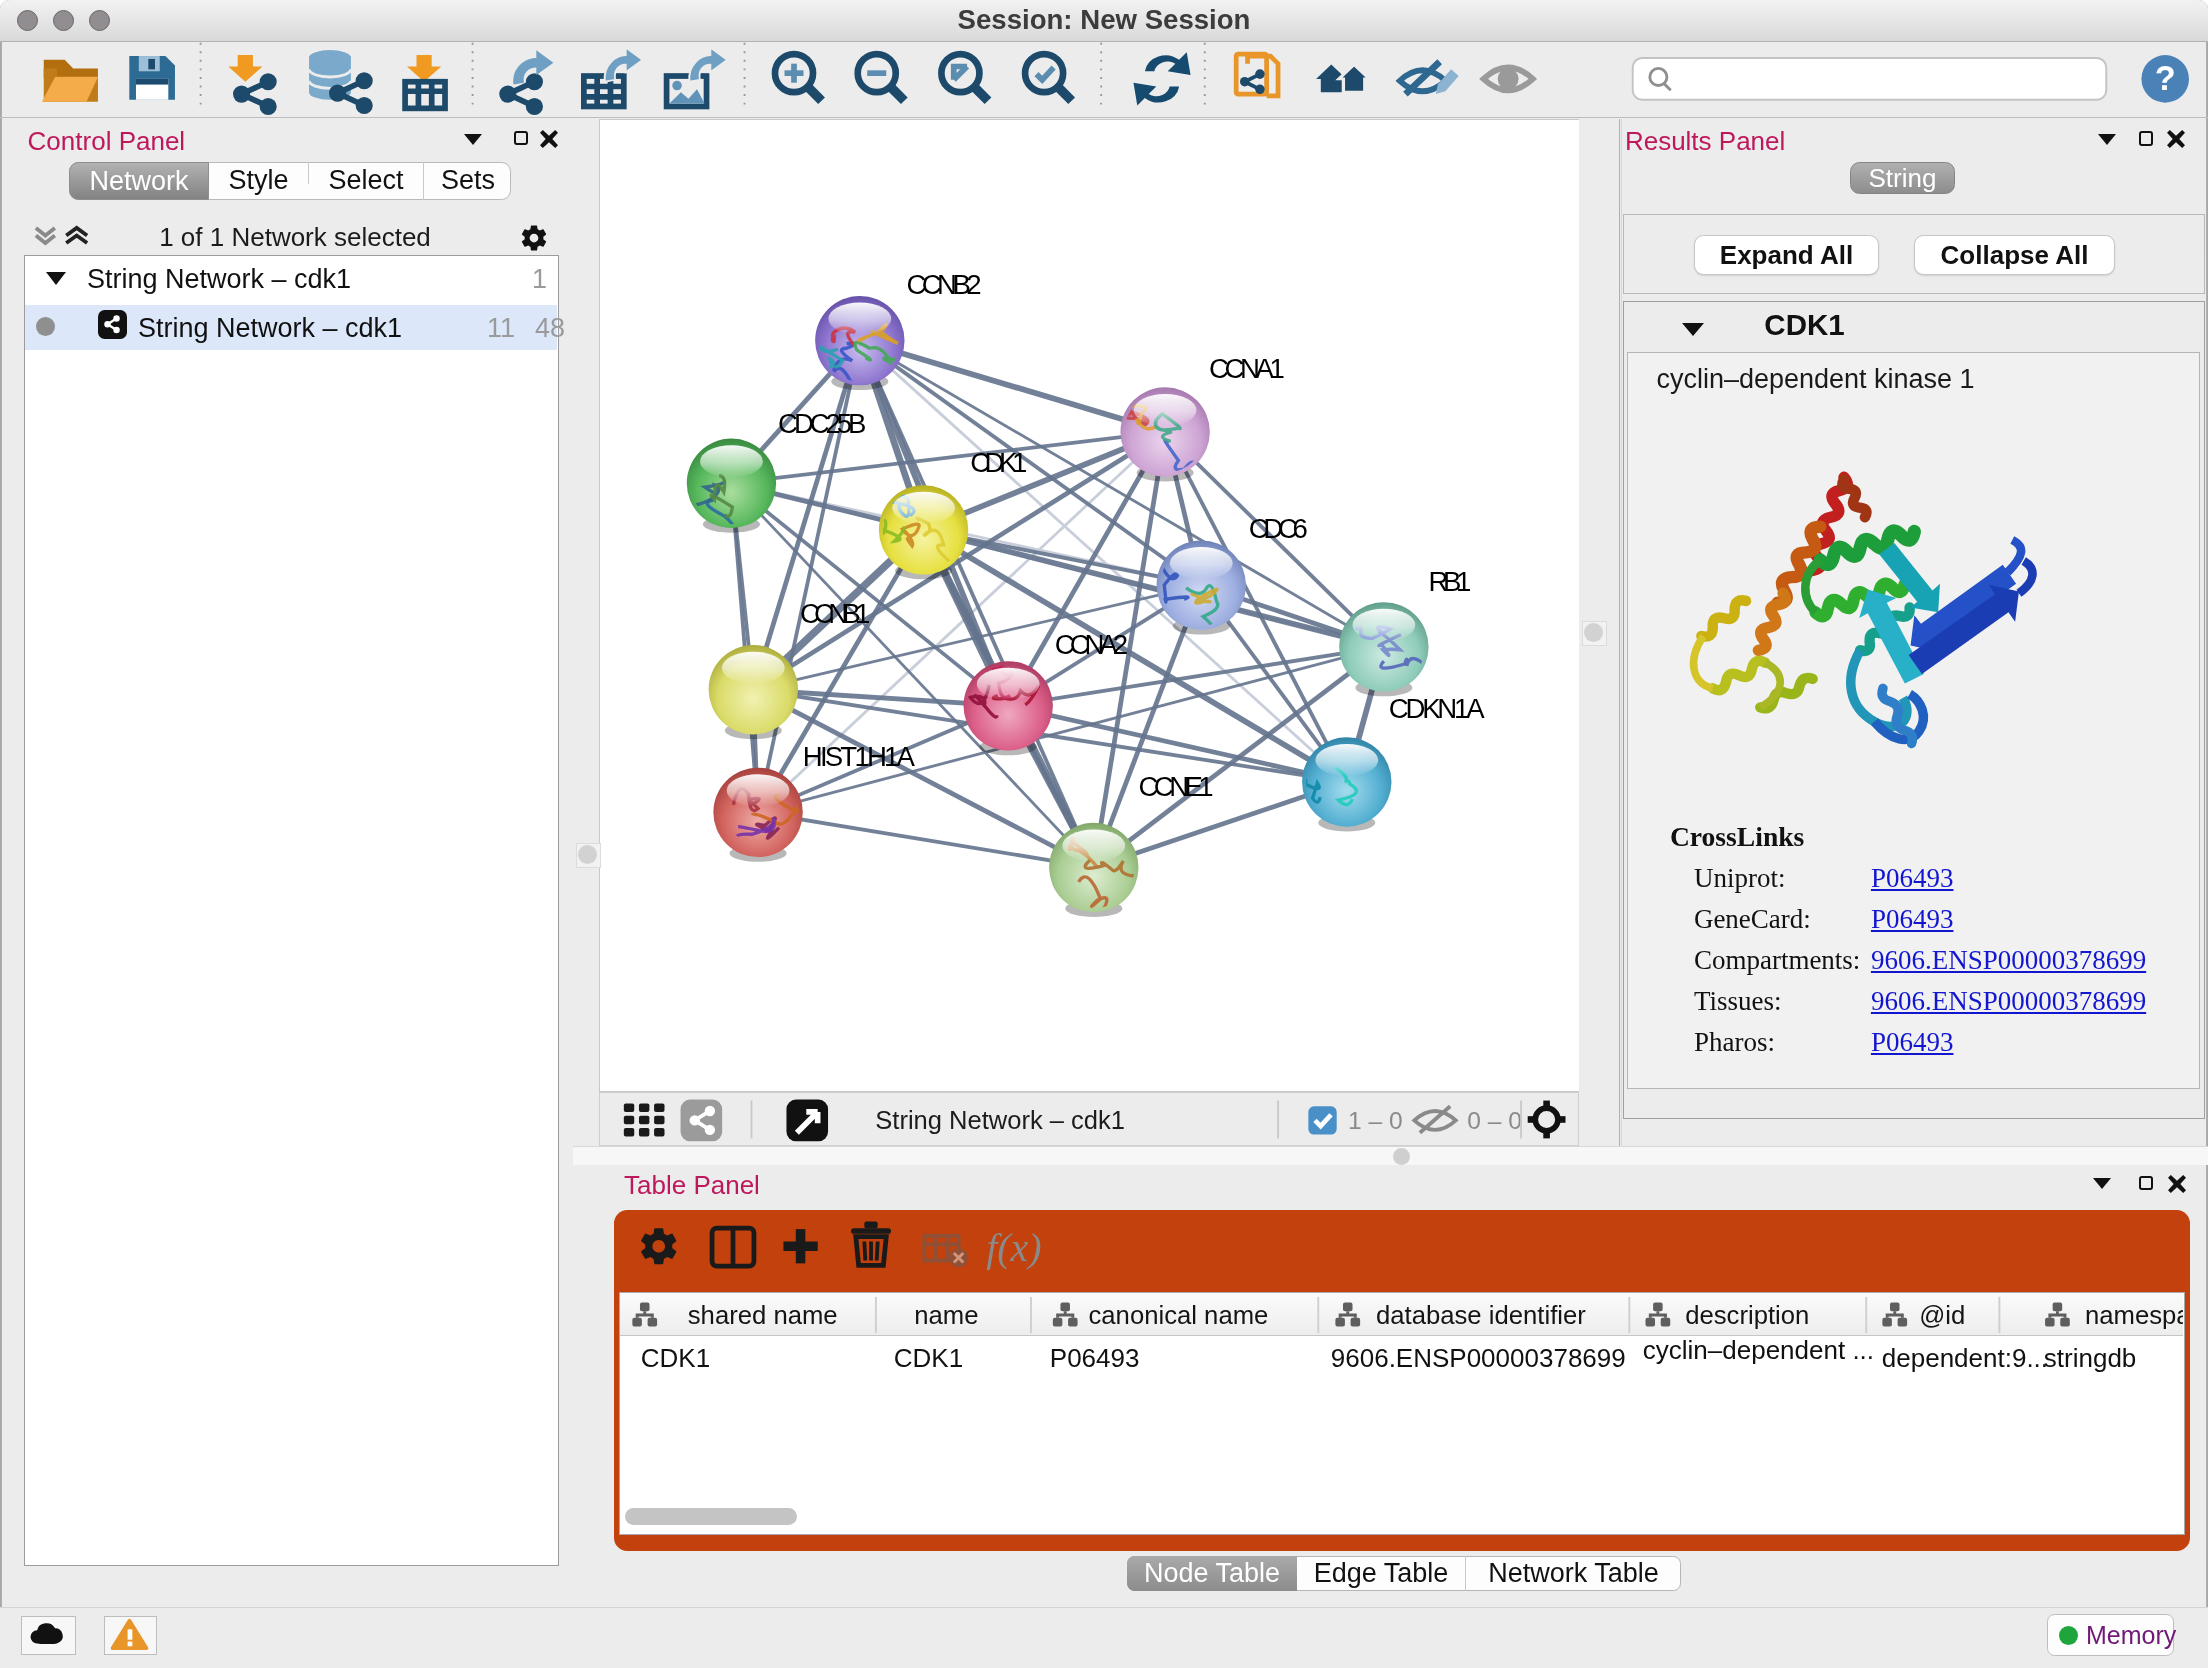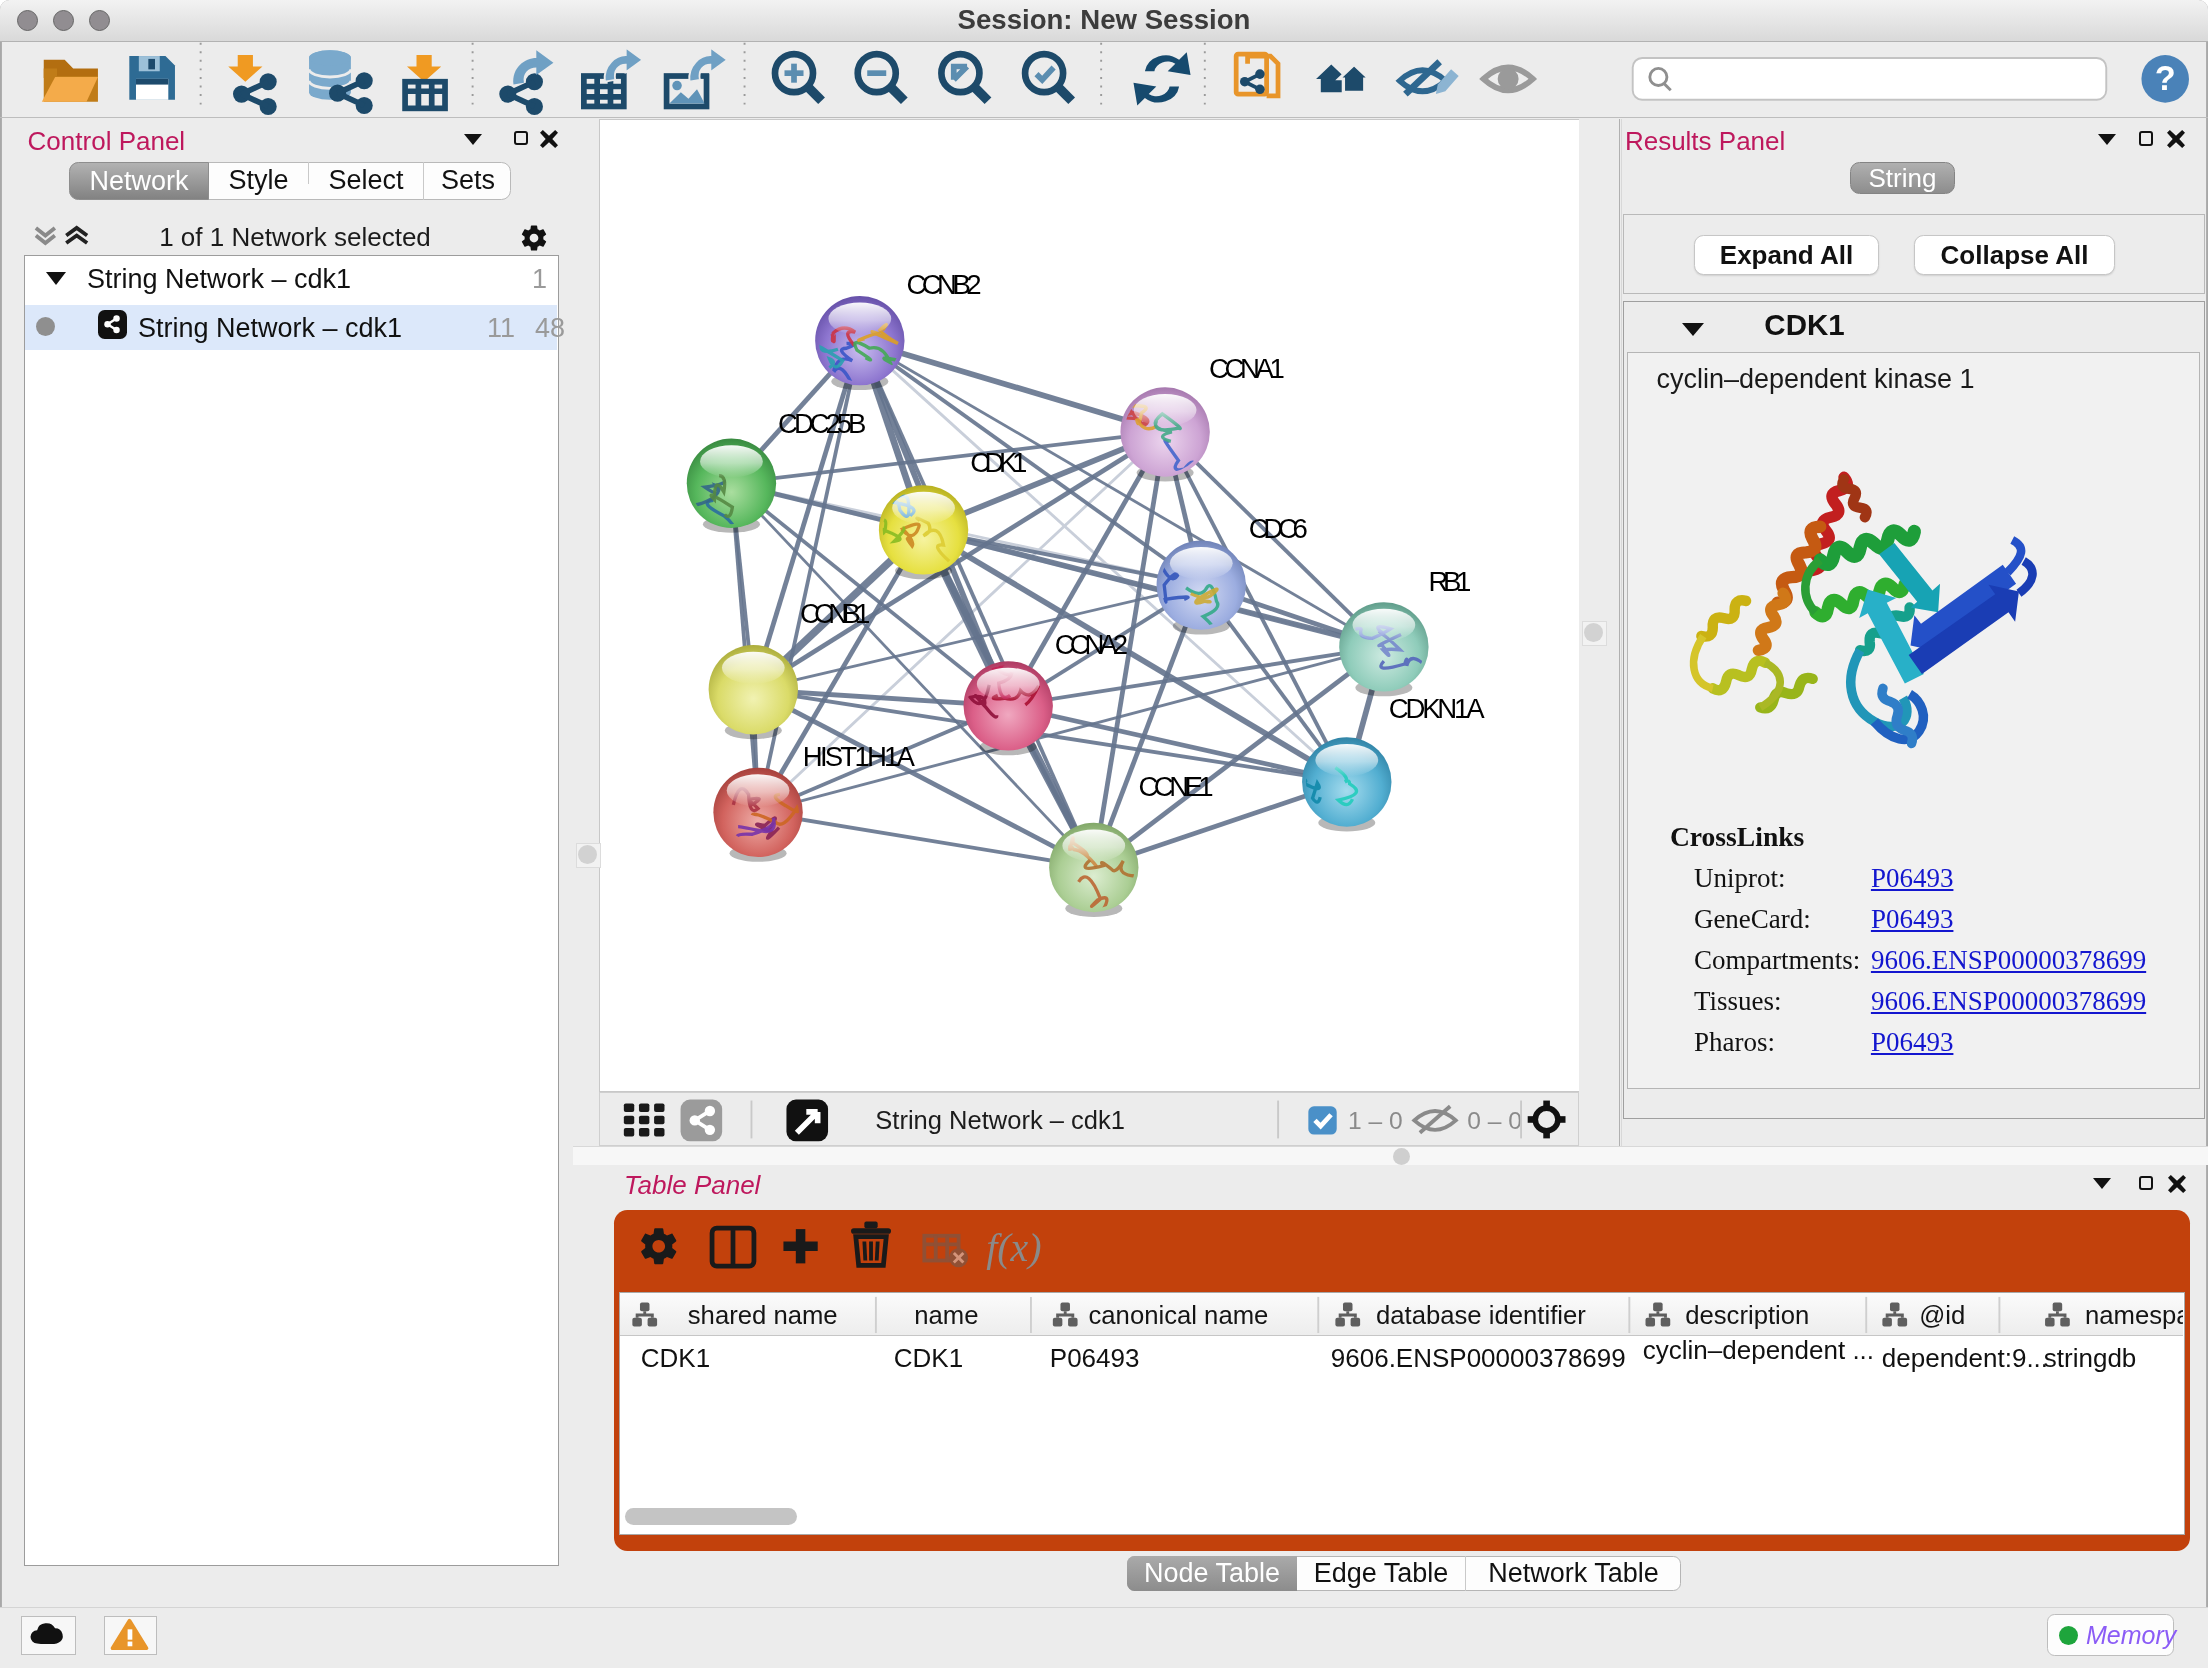--- a/index.html
+++ b/index.html
@@ -605,21 +605,21 @@
           <div style="position:relative;">Pharos:<span style="position:absolute;left:177px;top:0;color:#1316cf;text-decoration:underline;">P06493</span></div>
         </div>
       </div>
     </div>
   </div>
 
   <div class="abs" style="left:573px;top:1146px;width:1636px;height:19px;background:#f7f7f7;border-top:1px solid #d8d8d8;"></div>
   <div class="abs" style="left:1393px;top:1148px;width:17px;height:17px;border-radius:50%;background:#cfcfcf;"></div>
 
   <div id="tablepanel" class="abs" style="left:573px;top:1165px;width:1636px;height:426px;">
-    <div class="abs panelttl" style="left:51px;top:4.8px;font-style:italic;">Table Panel</div>
+    <div class="abs panelttl" style="left:51px;top:4.8px;">Table Panel</div>
     <div class="abs" style="left:1520px;top:13.3px;width:0;height:0;border-left:9.5px solid transparent;border-right:9.5px solid transparent;border-top:11.4px solid #111;"></div>
     <div class="abs" style="left:1566px;top:10.5px;width:14.3px;height:14.3px;border:2.9px solid #111;border-radius:2.9px;"></div>
     <svg class="abs" style="left:1595px;top:9.5px;" width="18" height="18" viewBox="0 0 19 19">
         <path d="M3,0 L9.5,6 16,0 19,3 13,9.5 19,16 16,19 9.5,13 3,19 0,16 6,9.5 0,3 z" fill="#111"></path>
       </svg>
 
     <div class="abs" style="left:41px;top:45px;width:1576px;height:341px;background:#c2410c;border-radius:13.3px;">
       <svg class="abs" style="left:0;top:0;" width="495" height="82" viewBox="0 0 520 86">
         <g transform="translate(47,38) scale(1.9)">
             <path fill="#1a1a1a" d="M19.43,12.98c.04-.32.07-.64.07-.98s-.03-.66-.07-.98l2.11-1.65c.19-.15.24-.42.12-.64l-2-3.46c-.12-.22-.39-.3-.61-.22l-2.49,1c-.52-.4-1.08-.73-1.69-.98l-.38-2.65C14.46,2.18,14.25,2,14,2h-4c-.25,0-.46.18-.49.42l-.38,2.65c-.61.25-1.17.59-1.69.98l-2.49-1c-.23-.09-.49,0-.61.22l-2,3.46c-.13.22-.07.49.12.64l2.11,1.65c-.04.32-.07.65-.07.98s.03.66.07.98l-2.11,1.65c-.19.15-.24.42-.12.64l2,3.46c.12.22.39.3.61.22l2.49-1c.52.4,1.08.73,1.69.98l.38,2.65c.03.24.24.42.49.42h4c.25,0,.46-.18.49-.42l.38-2.65c.61-.25,1.17-.59,1.69-.98l2.49,1c.23.09.49,0,.61-.22l2-3.46c.12-.22.07-.49-.12-.64l-2.11-1.65zM12,15.5c-1.93,0-3.5-1.57-3.5-3.5s1.57-3.5,3.5-3.5,3.5,1.57,3.5,3.5-1.57,3.5-3.5,3.5z" transform="translate(-12,-12)"></path>
@@ -743,18 +743,18 @@
     </div>
     <div class="abs" style="left:104px;top:8.6px;width:53px;height:39px;background:#f7f7f7;border:1.9px solid #bdbdbd;">
       <svg width="49" height="35" viewBox="0 0 52 37">
         <path d="M26,4 L44,33 H8 z" fill="#e8952a" stroke="#e8952a" stroke-width="4" stroke-linejoin="round"></path>
         <rect x="24" y="13" width="5" height="11" fill="#fff"></rect>
           <rect x="24" y="26" width="5" height="5" fill="#fff"></rect>
       </svg>
     </div>
     <div class="abs" style="left:2047px;top:6.7px;width:127px;height:42px;background:#fdfdfd;border:1px solid #bdbdbd;border-radius:7.6px;">
       <div class="abs" style="left:11.4px;top:11.4px;width:19px;height:19px;border-radius:50%;background:#1ea53c;"></div>
-      <div class="abs" style="left:38px;top:6.7px;font-size:25px;color:#8b5cf6;font-style:italic;">Memory</div>
+      <div class="abs" style="left:38px;top:6.7px;font-size:25px;color:#701a75;">Memory</div>
     </div>
   </div>
 
 </div>
 
 
 </body></html>

